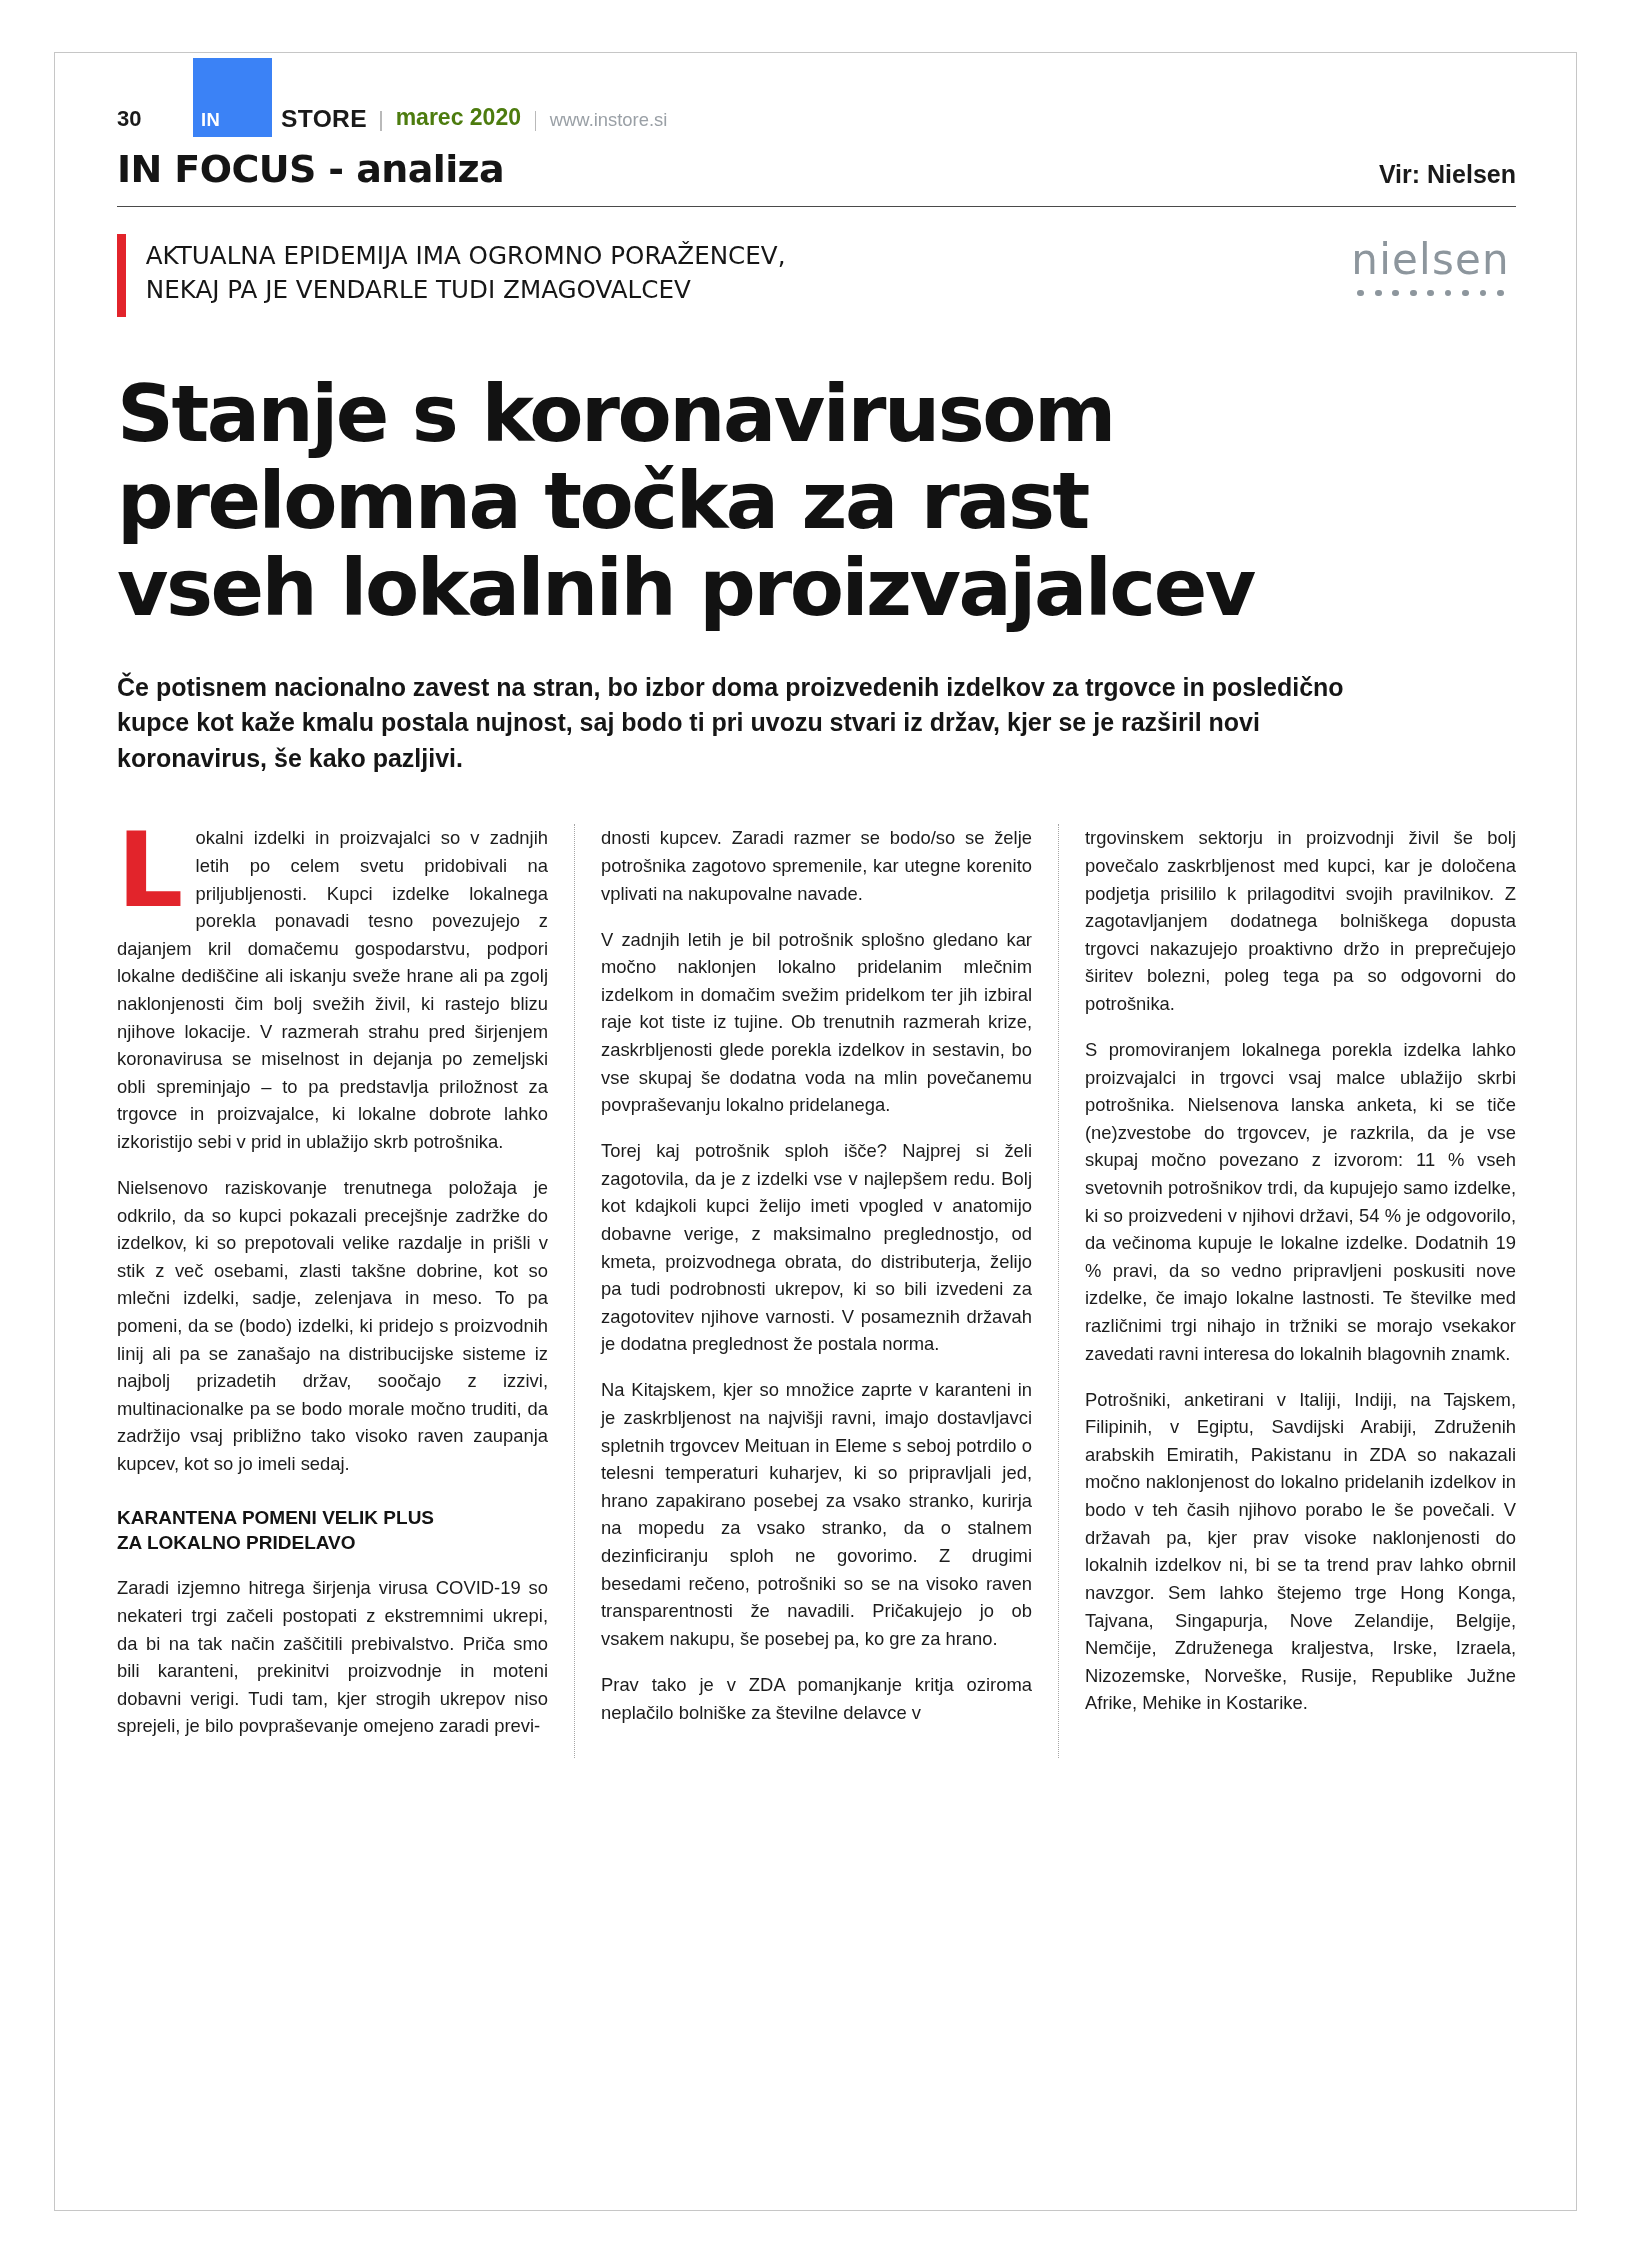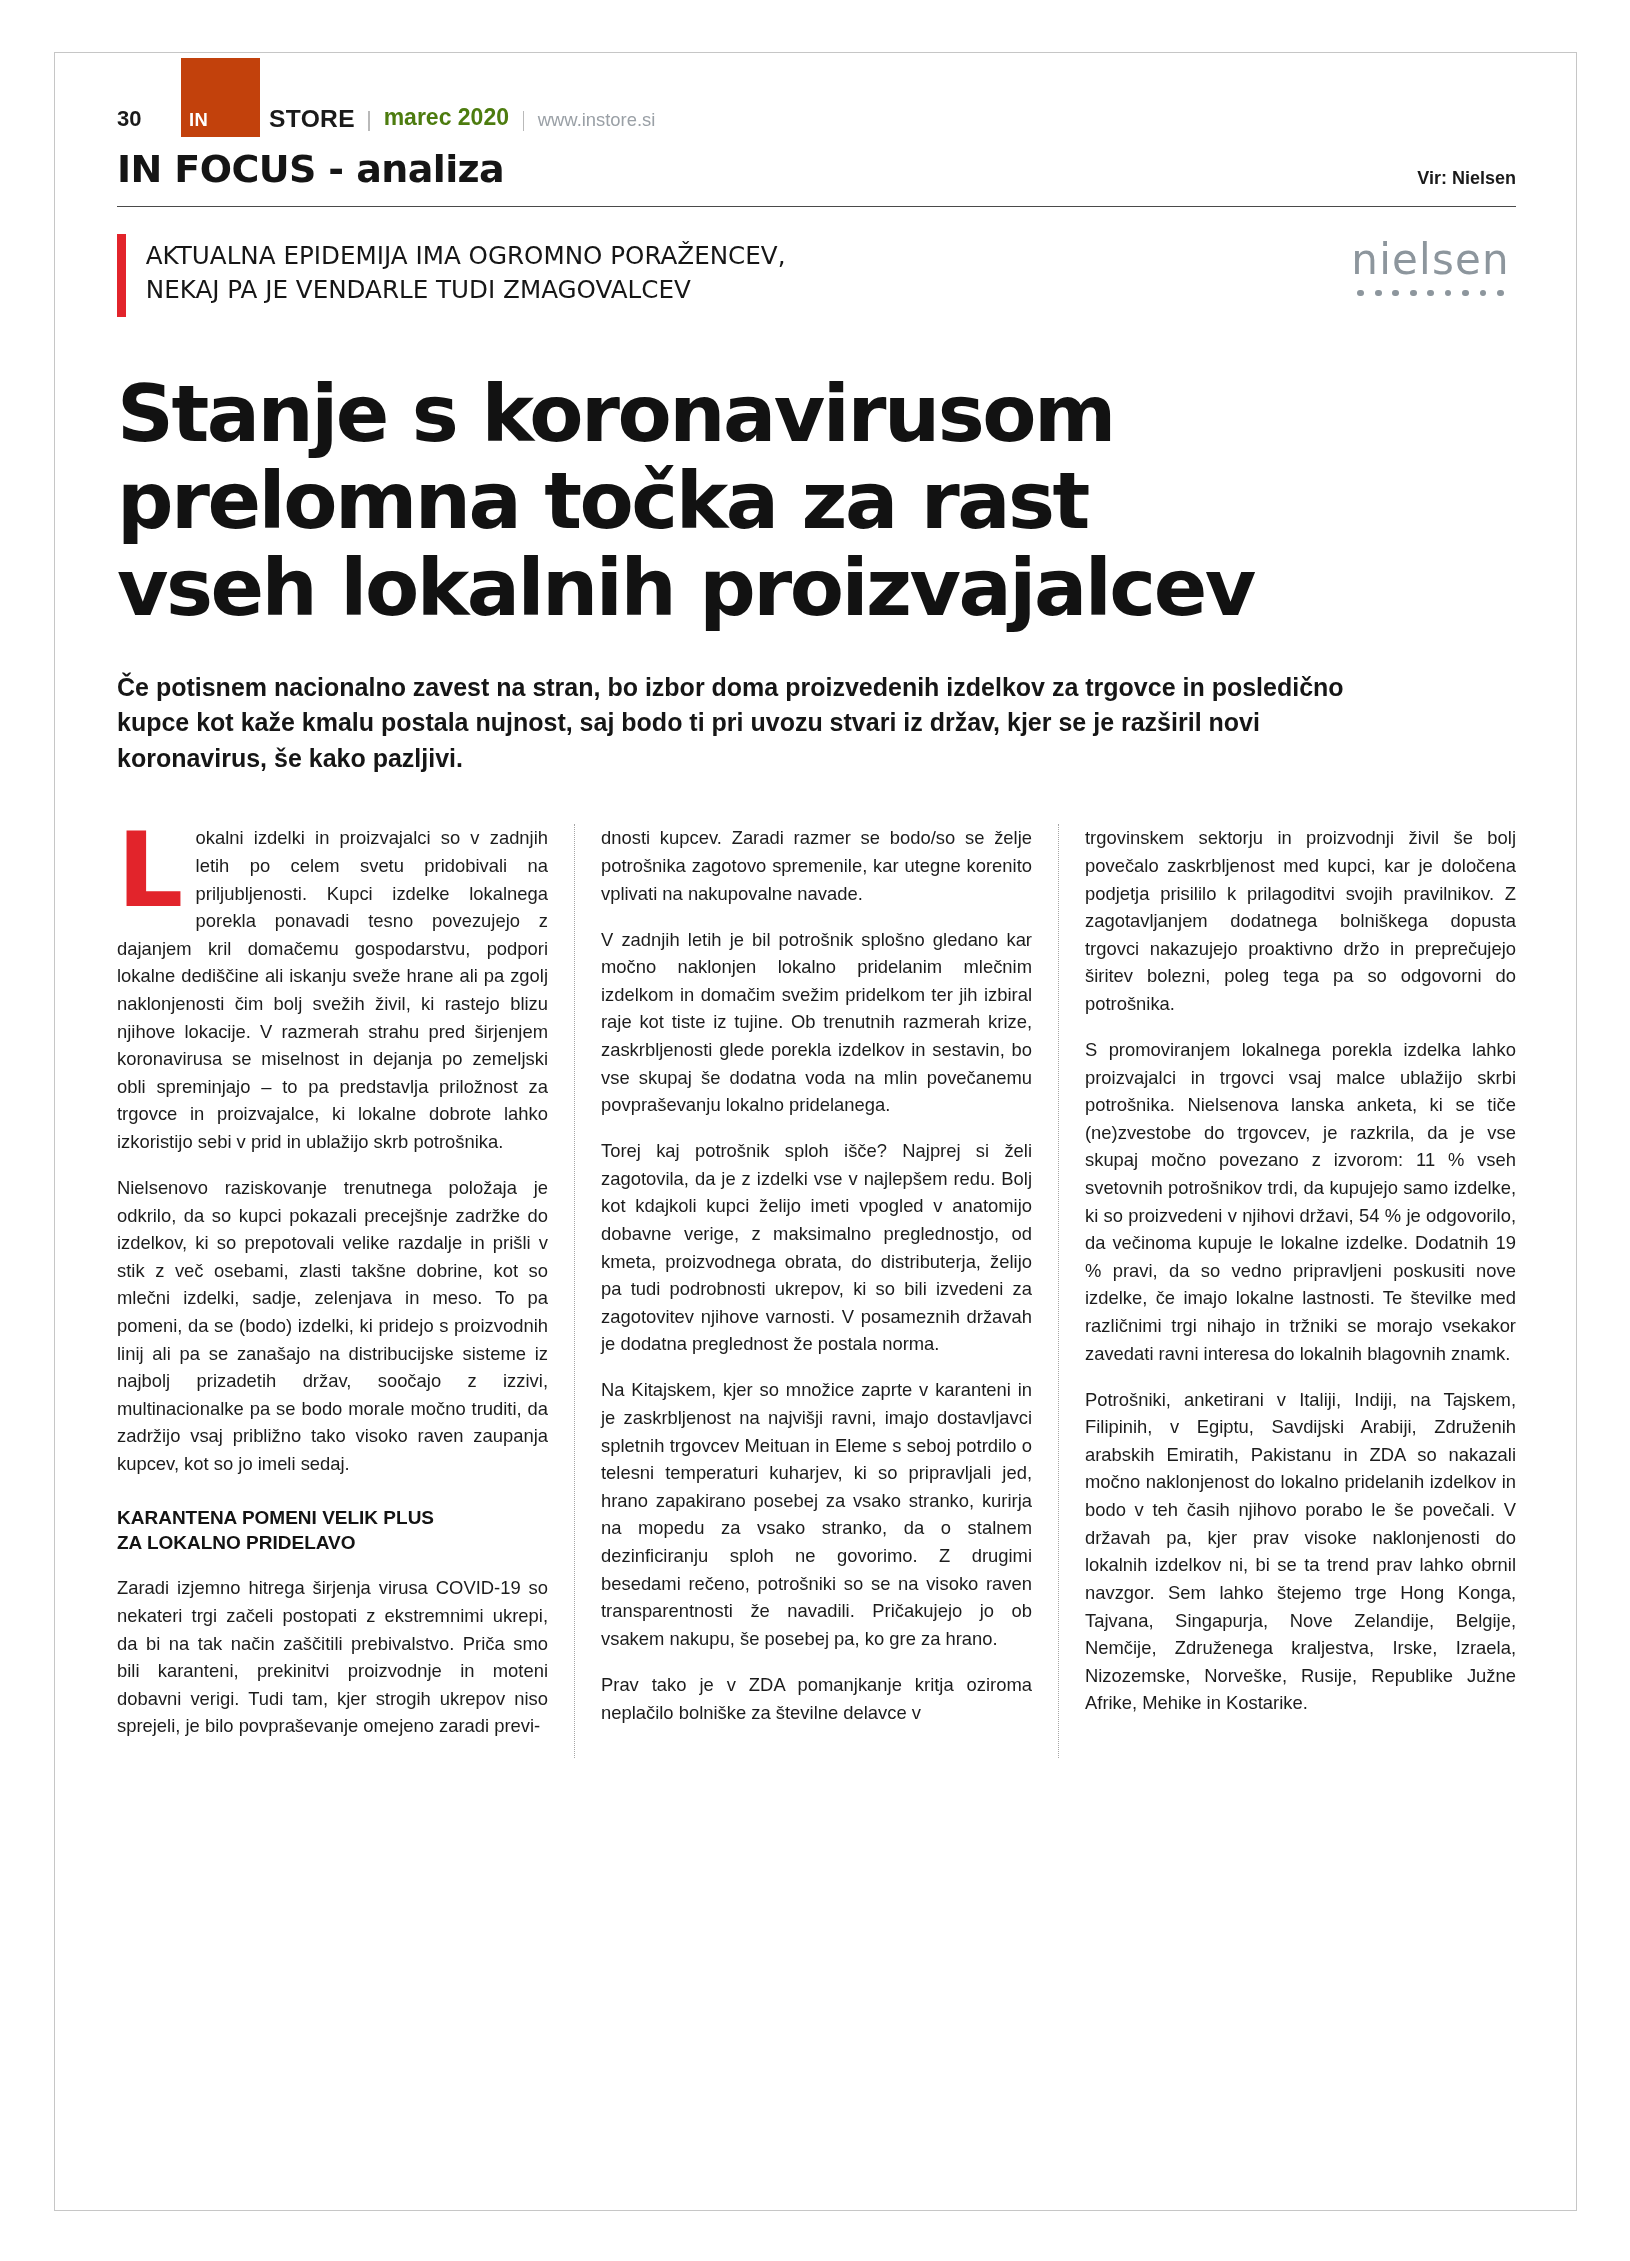--- a/index.html
+++ b/index.html
@@ -20,22 +20,22 @@
     position:relative;
     padding:58px 114px 0 117px;
   }
 
   
   .masthead {
     display:flex; align-items:flex-end;
   }
   .page-number { font-size:22px; font-weight:800; padding-bottom:4.9px; }
   .logo-box {
-    width:79px; height:79px; background:#c2410c;
-    position:relative; margin-left:40px;
+    width:79px; height:79px; background:#3b82f6;
+    position:relative; margin-left:52px;
   }
   .logo-in {
     position:absolute; left:7.4px; bottom:6.1px;
     color:#ffffff; font-weight:800; font-size:18.4px; letter-spacing:0.6px;
   }
   .logo-store { font-size:24.6px; font-weight:800; margin-left:8.6px; padding-bottom:3.7px; letter-spacing:0.3px; }
   .mast-sep { width:1.8px; height:19.6px; background:#b9b9b9; margin:0 13.5px 6.1px 13.5px; }
   .mast-date { font-size:23px; font-weight:700; color:#4d7c0f; padding-bottom:6.1px; }
   .mast-url  { font-size:18.4px; font-weight:400; color:#9aa0a6; padding-bottom:6.1px; }
 
@@ -43,21 +43,21 @@
   .section-row {
     margin-top:10px;
     display:flex; justify-content:space-between; align-items:flex-end;
     border-bottom:1.8px solid #4a4a4a;
     padding-bottom:15px;
   }
   .section-title {
     font-family:"DejaVu Sans", sans-serif;
     font-size:38px; font-weight:800; letter-spacing:-0.6px; color:#151515;
   }
-  .source-credit { font-size:18px; font-weight:700; color:#1a1a1a; padding-bottom:2.5px; }
+  .source-credit { font-size:25px; font-weight:700; color:#1a1a1a; padding-bottom:2.5px; }
 
   
   .kicker-row {
     margin-top:32px;
     display:flex; justify-content:space-between; align-items:flex-start;
   }
   .kicker-left { display:flex; align-items:stretch; }
   .red-bar { width:9.2px; background:#e2242b; margin-top:-4.9px; min-height:83px; }
   .kicker-text {
     margin-left:19.6px;

